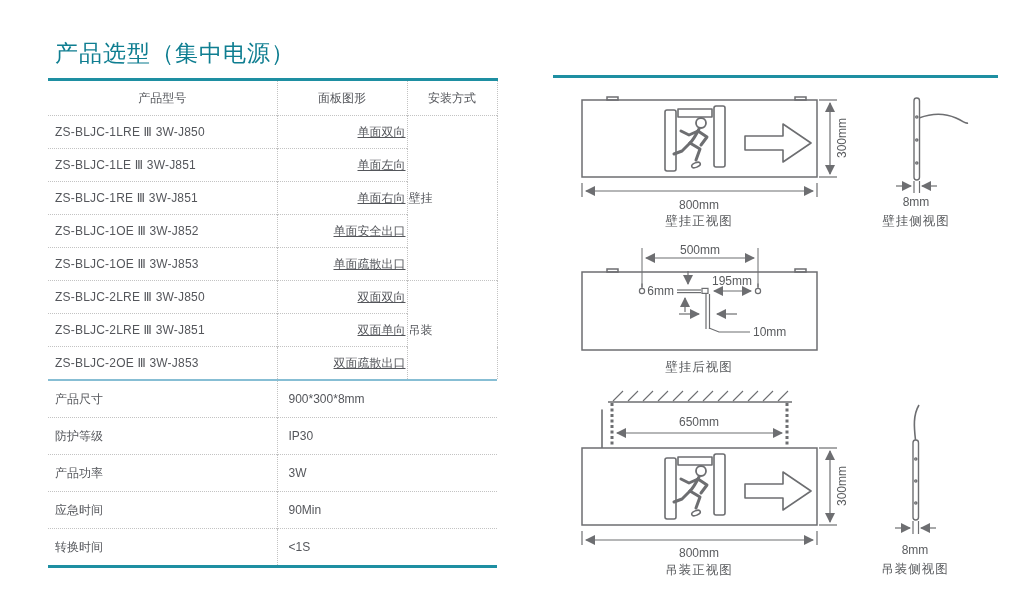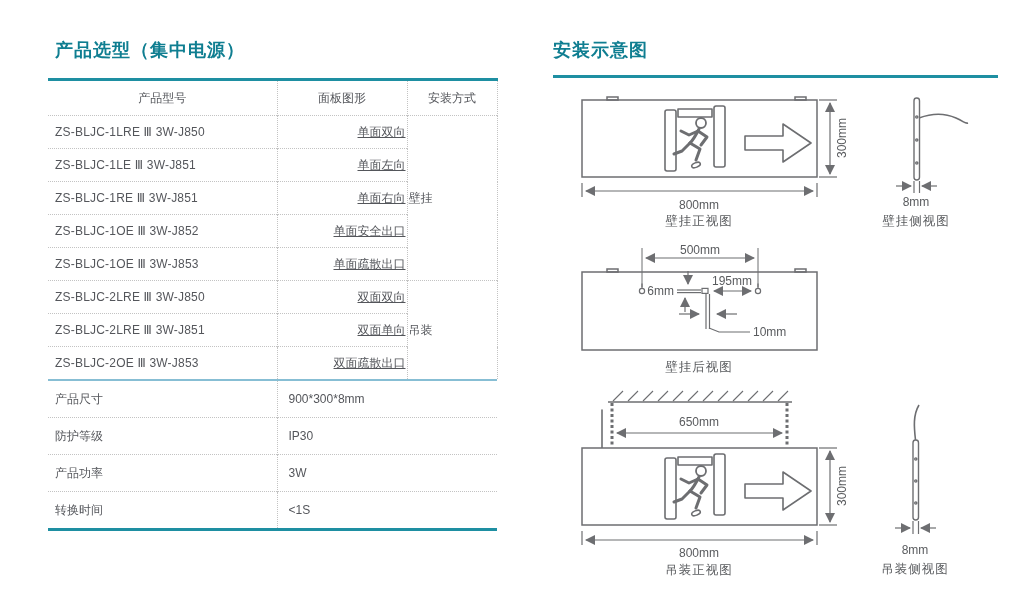--- a/index.html
+++ b/index.html
@@ -1,18 +1,18 @@
 <!DOCTYPE html>
 <html><head>
 <meta charset="utf-8">
 <style>
   html,body{margin:0;padding:0;background:#fff;}
   .stage{position:relative;width:1012px;height:615px;background:#fff;overflow:hidden;
          font-family:"Liberation Sans","DejaVu Sans",sans-serif;color:#54565b;}
-  .section-title{position:absolute;font-size:18px;font-weight:bold;color:#0f7e91;letter-spacing:1px;white-space:nowrap;}
+  .section-title{position:absolute;font-size:23px;font-weight:normal;color:#0f7e91;letter-spacing:1px;white-space:nowrap;}
   .title-left{left:55px;top:38px;}
   .title-right{left:553px;top:38px;}
   .right-rule{position:absolute;left:553px;top:75px;width:445px;height:3px;background:#1e8fa2;}
   .tables{position:absolute;left:48px;top:78px;width:449px;}
   table{border-collapse:collapse;table-layout:fixed;width:449px;font-size:12px;color:#54565b;}
   table.model{border-top:3px solid #1e8fa2;}
   table.model td{border-right:1px dotted #c3c3c3;overflow:hidden;white-space:nowrap;}
   table.model tr+tr td{border-top:1px dotted #c3c3c3;}
   table.model tr.hd td{height:32px;text-align:center;}
   table.model tr.mr td{height:30px;margin-left:16px;}
@@ -98,28 +98,31 @@
       </tr>
       <tr>
         <td class="spec-label">防护等级</td>
         <td class="spec-value">IP30</td>
       </tr>
       <tr>
         <td class="spec-label">产品功率</td>
         <td class="spec-value">3W</td>
       </tr>
       <tr>
+        <td class="spec-label">应急时间</td>
+        <td class="spec-value">90Min</td>
+      </tr>
+      <tr>
         <td class="spec-label">转换时间</td>
         <td class="spec-value">&lt;1S</td>
       </tr>
     </tbody>
       </table>
   </div>
 
-  <div class="section-title title-right">安装示意图</div>
   <div class="right-rule"></div>
 
   <div class="diagrams">
   <svg width="459" height="525" viewBox="0 0 459 525">
     <defs>
       <marker id="ah" viewBox="0 0 10 10" refX="9" refY="5" markerWidth="8.5" markerHeight="8.5" orient="auto-start-reverse">
         <path d="M0,0 L10,5 L0,10 Z" fill="#6d6e71"></path>
       </marker>
       <g id="exitsign" stroke="#6d6e71" fill="none" stroke-width="1.6" stroke-linecap="round" stroke-linejoin="round">
         <rect x="0" y="4" width="11" height="61" rx="2" fill="#fff"></rect>

